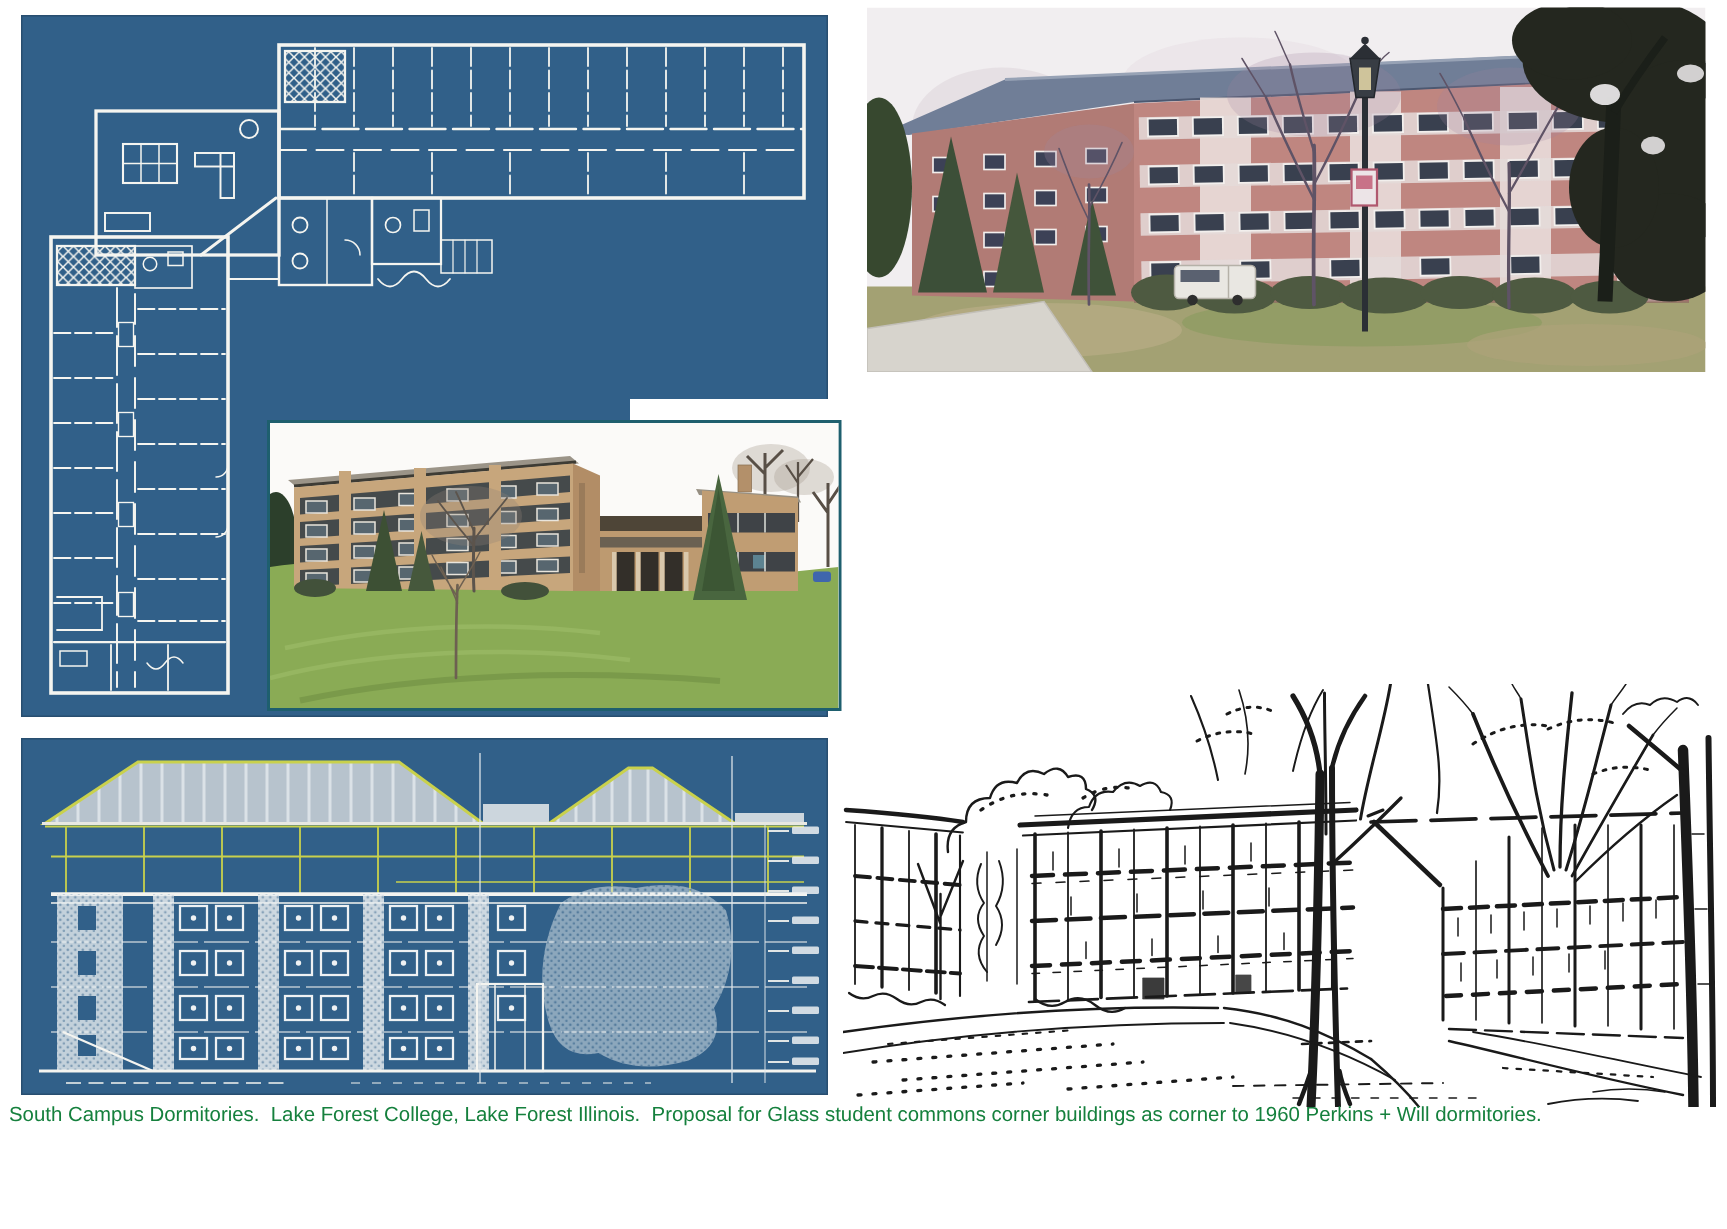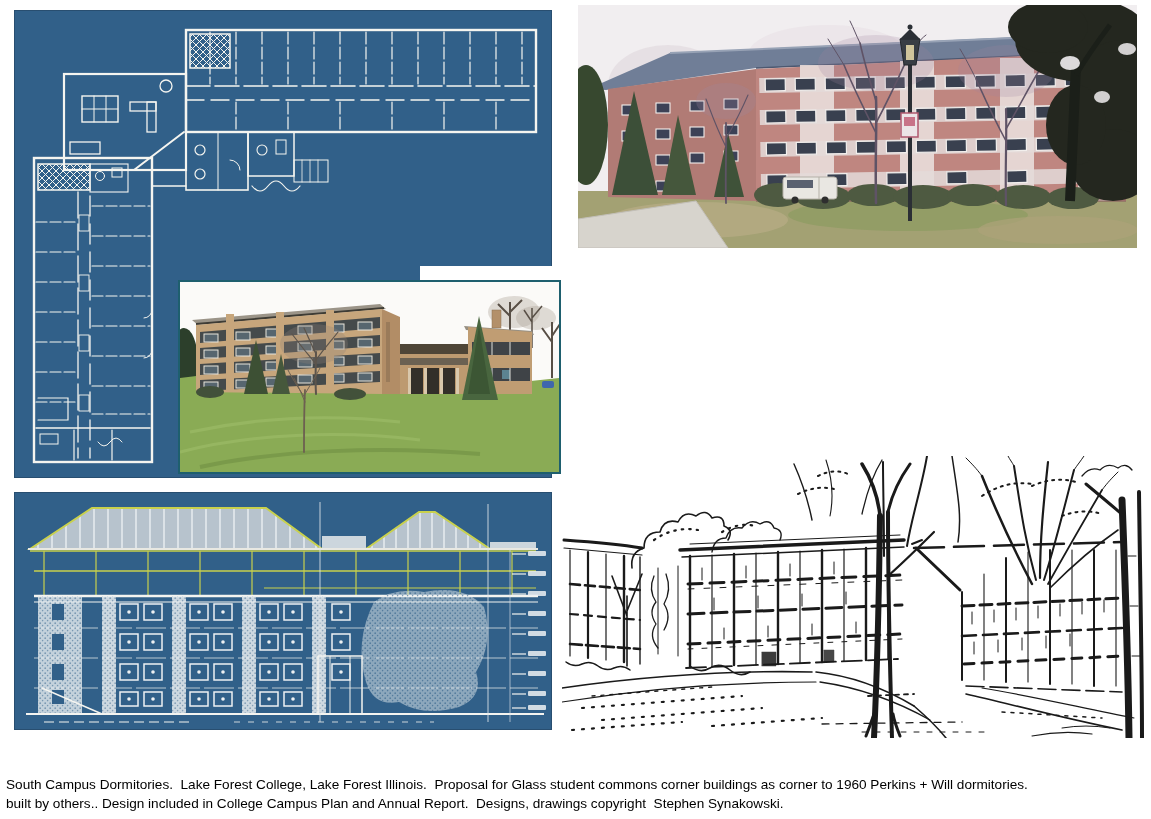--- a/index.html
+++ b/index.html
@@ -9,21 +9,21 @@
   .panel svg{display:block;width:100%;height:100%;}
   #floorplan-panel{left:14px;top:10px;width:538px;height:468px;}
   #elevation-panel{left:14px;top:492px;width:538px;height:238px;}
   .photo{position:absolute;}
   .photo svg{display:block;width:100%;height:100%;}
   #photo-top-right{left:578px;top:5px;width:559px;height:243px;}
   #photo-middle{left:178px;top:280px;width:379px;height:190px;border:2px solid #1e5f6e;box-sizing:content-box;}
   #photo-white-margin{position:absolute;left:420px;top:266px;width:140px;height:16px;background:#ffffff;}
   #sketch-figure{position:absolute;left:562px;top:456px;width:589px;height:282px;background:#ffffff;}
   #sketch-figure svg{display:block;width:100%;height:100%;}
-  .caption{position:absolute;left:6px;top:776px;width:1142px;color:#000000;
+  .caption{position:absolute;left:6px;top:734px;width:1142px;color:#15803d;
            font-size:13.6px;line-height:18.6px;}
   .caption-line{white-space:pre-wrap;}
 </style>
 </head>
 <body>
 
 <div class="page">
 
   <div class="panel" id="floorplan-panel">
     <svg viewBox="0 0 538 468" preserveAspectRatio="none">
@@ -740,16 +740,15 @@
           <path d="M440,256 L540,262" stroke-width="1.5" stroke-dasharray="3 6"></path>
           <path d="M306,240 L352,238" stroke-width="1.8" stroke-dasharray="4 5"></path>
           <path d="M65,210 V140 M65,160 L50,120 M65,155 L80,118" stroke-width="1.6"></path>
         </g>
       </g>
     </svg>
   </div>
 
   <div class="caption">
     <div class="caption-line">South Campus Dormitories.  Lake Forest College, Lake Forest Illinois.  Proposal for Glass student commons corner buildings as corner to 1960 Perkins + Will dormitories.</div>
-    <div class="caption-line">built by others.. Design included in College Campus Plan and Annual Report.  Designs, drawings copyright  Stephen Synakowski.</div>
   </div>
 
 </div>
 
 </body></html>

